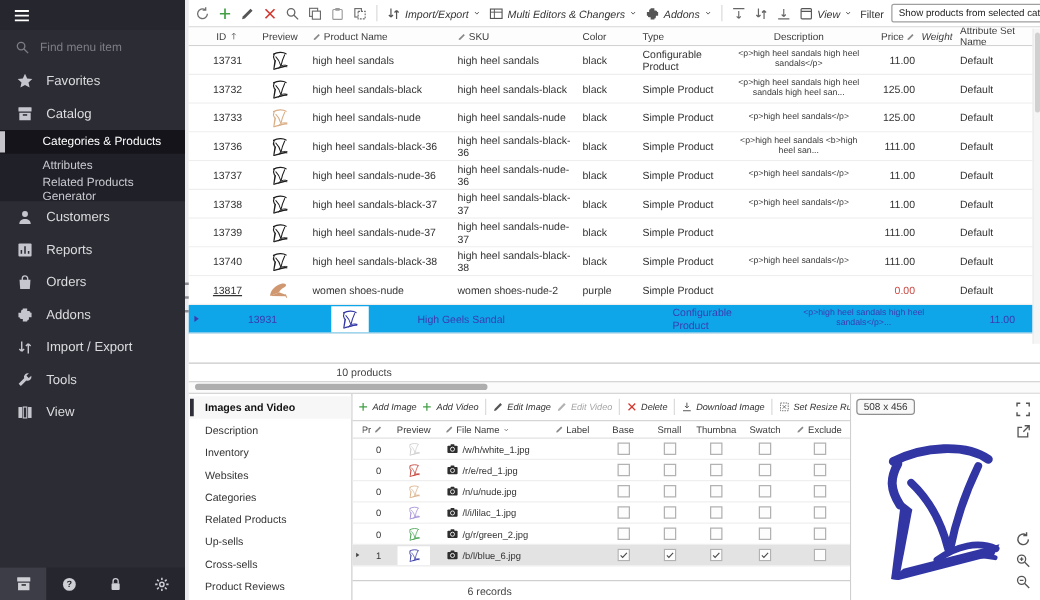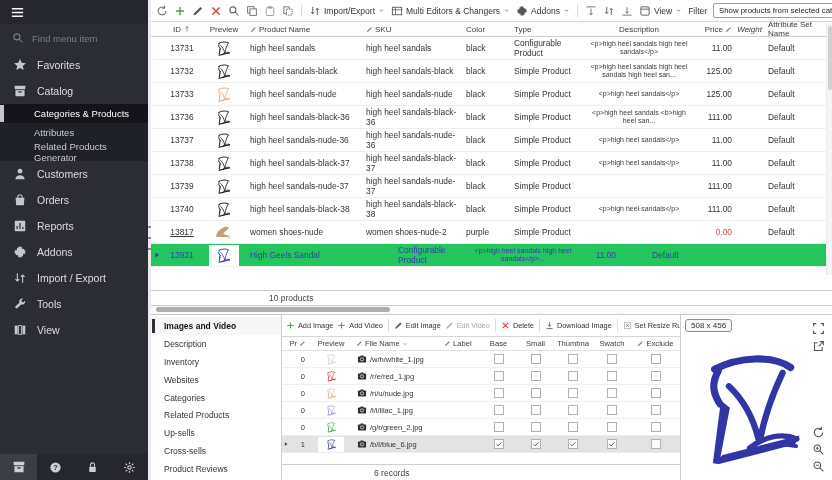--- a/index.html
+++ b/index.html
@@ -31,34 +31,34 @@
 
   
   .main { position:absolute; left:148px; top:0; width:684px; height:480px;
     border-left:3px solid #ececee; background:#fff; display:flex; flex-direction:column; }
   .splitter-handle { position:absolute; left:-3px; top:226px; width:3px; height:24px;
     display:flex; flex-direction:column; justify-content:space-between; }
   .splitter-handle i { display:block; height:2px; background:#8a8a92; }
 
   .toolbar { height:22px; flex:none; display:flex; align-items:center; gap:6px; padding:0 5px;
     border-bottom:1px solid #d6d6d6; font-size:8.5px; color:#333; white-space:nowrap; overflow:hidden; }
-  .tb-btn { display:inline-flex; align-items:center; gap:3px; cursor:default; }
+  .tb-btn { display:inline-flex; align-items:center; gap:3px; cursor:default;font-style:italic; }
   .tb-btn.dis { opacity:.45; }
   .tb-sep { width:1px; height:13px; background:#dcdcdc; margin:0 1px; flex:none; }
   .filter-select { display:inline-flex; align-items:center; justify-content:space-between;
     width:154px; height:15px; border:1px solid #9f9f9f; border-radius:2px; padding:0 3px 0 5px;
     font-size:7.8px; color:#222; background:#fff; }
 
   
   .pt-header { height:15px; flex:none; display:flex; border-bottom:1px solid #d2d2d2;
     font-size:8px; color:#3c3c3c; background:#fdfdfd; }
   .pt-header .c { display:flex; align-items:center; gap:2px; padding:0 3px; }
   .pt-rows { height:230px; flex:none; }
   .pt-row { height:23px; display:flex; border-bottom:1px solid #eeeeee; font-size:8.4px; color:#333; background:#fff; }
-  .pt-row.sel { background:#22c55e; color:#3c3cae; }
+  .pt-row.sel { background:#0ea5e9; color:#3c3cae;gap:28px; }
   .pt-row.sel .desc, .pt-row.sel .price { color:#3c3cae; }
   .c { flex:none; height:100%; display:flex; align-items:center; overflow:hidden; padding:0 3px; }
   .c-center { justify-content:center; text-align:center; }
   .c-right { justify-content:flex-end; }
   .desc { font-size:7px; line-height:8.3px; color:#3a3a3a; text-align:center; max-height:17px; overflow:hidden; }
   .price-red { color:#cc4b44 !important; }
   .imgbox { display:flex; align-items:center; justify-content:center; background:#fff; }
   .pt-filler { height:23px; flex:none; }
   .grid-footer { height:16px; flex:none; border-top:1px solid #c9c9c9; border-bottom:1px solid #c9c9c9;
     display:flex; align-items:center; font-size:8.5px; color:#444; background:#fff; }
@@ -155,34 +155,34 @@
             <svg viewBox="0 0 16 16" width="14" height="14">
               <circle cx="8" cy="4.8" r="2.7" fill="currentColor"></circle>
               <path d="M2.8 14c0-3 2.3-4.6 5.2-4.6s5.2 1.6 5.2 4.6z" fill="currentColor"></path>
             </svg>
           </span>
           <span>Customers</span>
         </div>
         <div class="sb-item">
           <span class="ic">
             <svg viewBox="0 0 16 16" width="14" height="14">
-              <path d="M3 5.5h10l-.6 8.5H3.6z" fill="currentColor"></path>
-              <path d="M5.5 7V4.5a2.5 2.5 0 0 1 5 0V7" fill="none" stroke="currentColor" stroke-width="1.2"></path>
-            </svg>
-          </span>
-          <span>Orders</span>
+              <rect x="2" y="2" width="12" height="12" rx="1" fill="currentColor"></rect>
+              <path d="M4.7 11.5V8M8 11.5V4.5m3.3 7V9" stroke="#2c2c34" stroke-width="1.4" fill="none"></path>
+            </svg>
+          </span>
+          <span>Reports</span>
         </div>
         <div class="sb-item">
           <span class="ic">
             <svg viewBox="0 0 16 16" width="14" height="14">
-              <rect x="2" y="2" width="12" height="12" rx="1" fill="currentColor"></rect>
-              <path d="M4.7 11.5V8M8 11.5V4.5m3.3 7V9" stroke="#2c2c34" stroke-width="1.4" fill="none"></path>
-            </svg>
-          </span>
-          <span>Reports</span>
+              <path d="M3 5.5h10l-.6 8.5H3.6z" fill="currentColor"></path>
+              <path d="M5.5 7V4.5a2.5 2.5 0 0 1 5 0V7" fill="none" stroke="currentColor" stroke-width="1.2"></path>
+            </svg>
+          </span>
+          <span>Orders</span>
         </div>
         <div class="sb-item">
           <span class="ic">
             <svg viewBox="0 0 16 16" width="14" height="14">
               <path d="M6 2h4v2.4h1.4A1.6 1.6 0 0 1 13 6v0h1v4h-2.4v1.4A1.6 1.6 0 0 1 10 13v1H6v-2.4H4.6A1.6 1.6 0 0 1 3 10H2V6h2.4V4.6A1.6 1.6 0 0 1 6 3z" fill="currentColor"></path>
             </svg>
           </span>
           <span>Addons</span>
         </div>
         <div class="sb-item">

